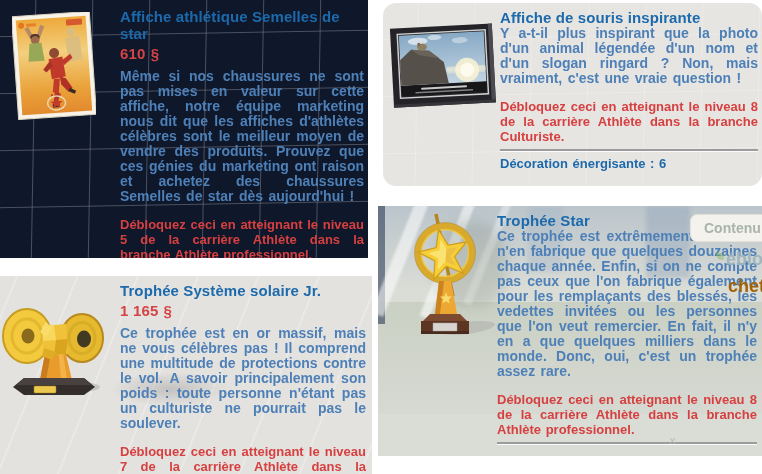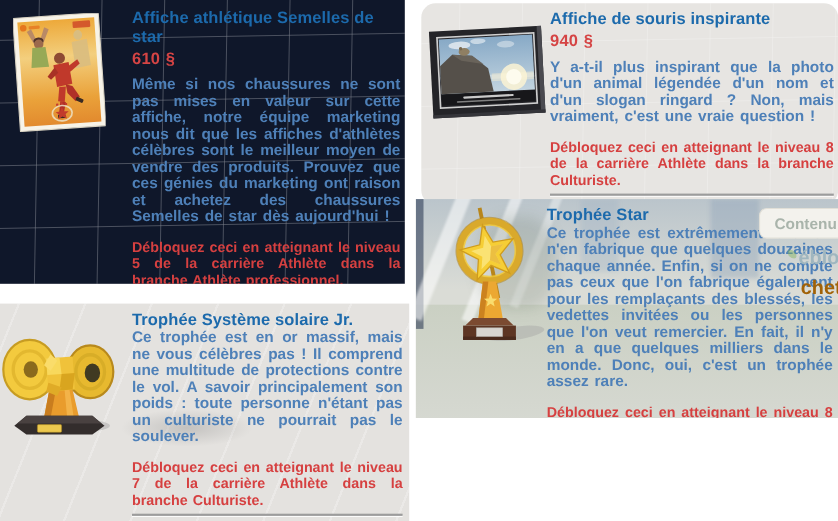--- a/index.html
+++ b/index.html
@@ -12,21 +12,21 @@
   *{box-sizing:border-box;}
   html,body{margin:0;padding:0;background:#ffffff;}
   .stage{
     position:relative;width:762px;height:474px;background:#ffffff;overflow:hidden;
     font-family:"Liberation Sans",sans-serif;
   }
   .card{position:absolute;overflow:hidden;}
   .card-tl{left:0;top:0;width:368px;height:258px;background:#0f172a;}
   .card-bl{left:0;top:264px;width:372px;height:210px;background:#e4e2df;margin-top:12px;}
   .card-tr{left:383px;top:3px;width:379px;height:183px;background:#e7e5e2;border-radius:13px;}
-  .card-br{left:378px;top:181px;width:384px;height:199px;background:#dadcd6;}
+  .card-br{left:378px;top:206px;width:384px;height:250px;background:#dadcd6;}
 
   
   .grid{position:absolute;inset:-24px;pointer-events:none;
     background-image:
       linear-gradient(rgba(255,255,255,.55) 1px, transparent 1px),
       linear-gradient(90deg, rgba(255,255,255,.55) 1px, transparent 1px);
     background-size:57px 57px;opacity:.45;transform:rotate(-1deg) skewX(-2deg);}
   .diag{position:absolute;inset:-30px;pointer-events:none;opacity:.5;
     background:repeating-linear-gradient(112deg, transparent 0 54px, rgba(255,255,255,.5) 54px 56px);}
   .br-sky{position:absolute;left:0;top:0;right:0;height:82px;pointer-events:none;
@@ -162,21 +162,20 @@
           <ellipse cx="34" cy="23" rx="5" ry="3.5" fill="#8f7f63"></ellipse>
           <circle cx="31" cy="20" r="1.6" fill="#7a6a50"></circle>
           <rect x="11.5" y="61" width="85" height="10" fill="#17171a"></rect>
           <rect x="31" y="63.5" width="46" height="2" rx="1" fill="#c9c9c9"></rect>
           <rect x="25" y="67.5" width="58" height="1.4" rx=".7" fill="#808080"></rect>
         </g>
       </svg>
     </div>
     <div class="content">
       <h2 class="title">Affiche de souris inspirante</h2>
-      <div class="price"><span>940</span><span class="cur">§</span></div>
       <p class="desc">Y a-t-il plus inspirant que la photo d'un animal légendée d'un nom et d'un slogan ringard ? Non, mais vraiment, c'est une vraie question !</p>
       <p class="unlock">Débloquez ceci en atteignant le niveau 8 de la carrière Athlète dans la branche Culturiste.</p>
       <div class="divider"></div>
       <div class="stat">Décoration énergisante : 6</div>
     </div>
   </section>
 
   <section class="card card-bl">
     <div class="diag"></div>
     <div class="bl-shadow"></div>
@@ -197,20 +196,21 @@
         <ellipse cx="86" cy="59" rx="7" ry="8.5" fill="#403a22"></ellipse>
         <polygon points="44,46 68,44 70,74 46,76" fill="#f0c23a"></polygon>
         <polygon points="44,46 56,45 58,60 45,61" fill="#f8d85c"></polygon>
         <polygon points="58,60 70,59 68,74 56,75" fill="#d9a51f"></polygon>
         <polygon points="42,52 48,42 54,48 48,57" fill="#fadc6a"></polygon>
         <polygon points="46,68 58,72 54,80 44,76" fill="#e0ab27"></polygon>
       </svg>
     </div>
     <div class="content">
       <h2 class="title">Trophée Système solaire Jr.</h2>
+      <div class="price"><span>1 165</span><span class="cur">§</span></div>
       <p class="desc">Ce trophée est en or massif, mais ne vous célèbres pas ! Il comprend une multitude de protections contre le vol. A savoir principalement son poids : toute personne n'étant pas un culturiste ne pourrait pas le soulever.</p>
       <p class="unlock">Débloquez ceci en atteignant le niveau 7 de la carrière Athlète dans la branche Culturiste.</p>
       <div class="divider"></div>
 
     </div>
   </section>
 
   <section class="card card-br">
     <div class="br-sky"></div>
     <div class="br-grass"></div>

